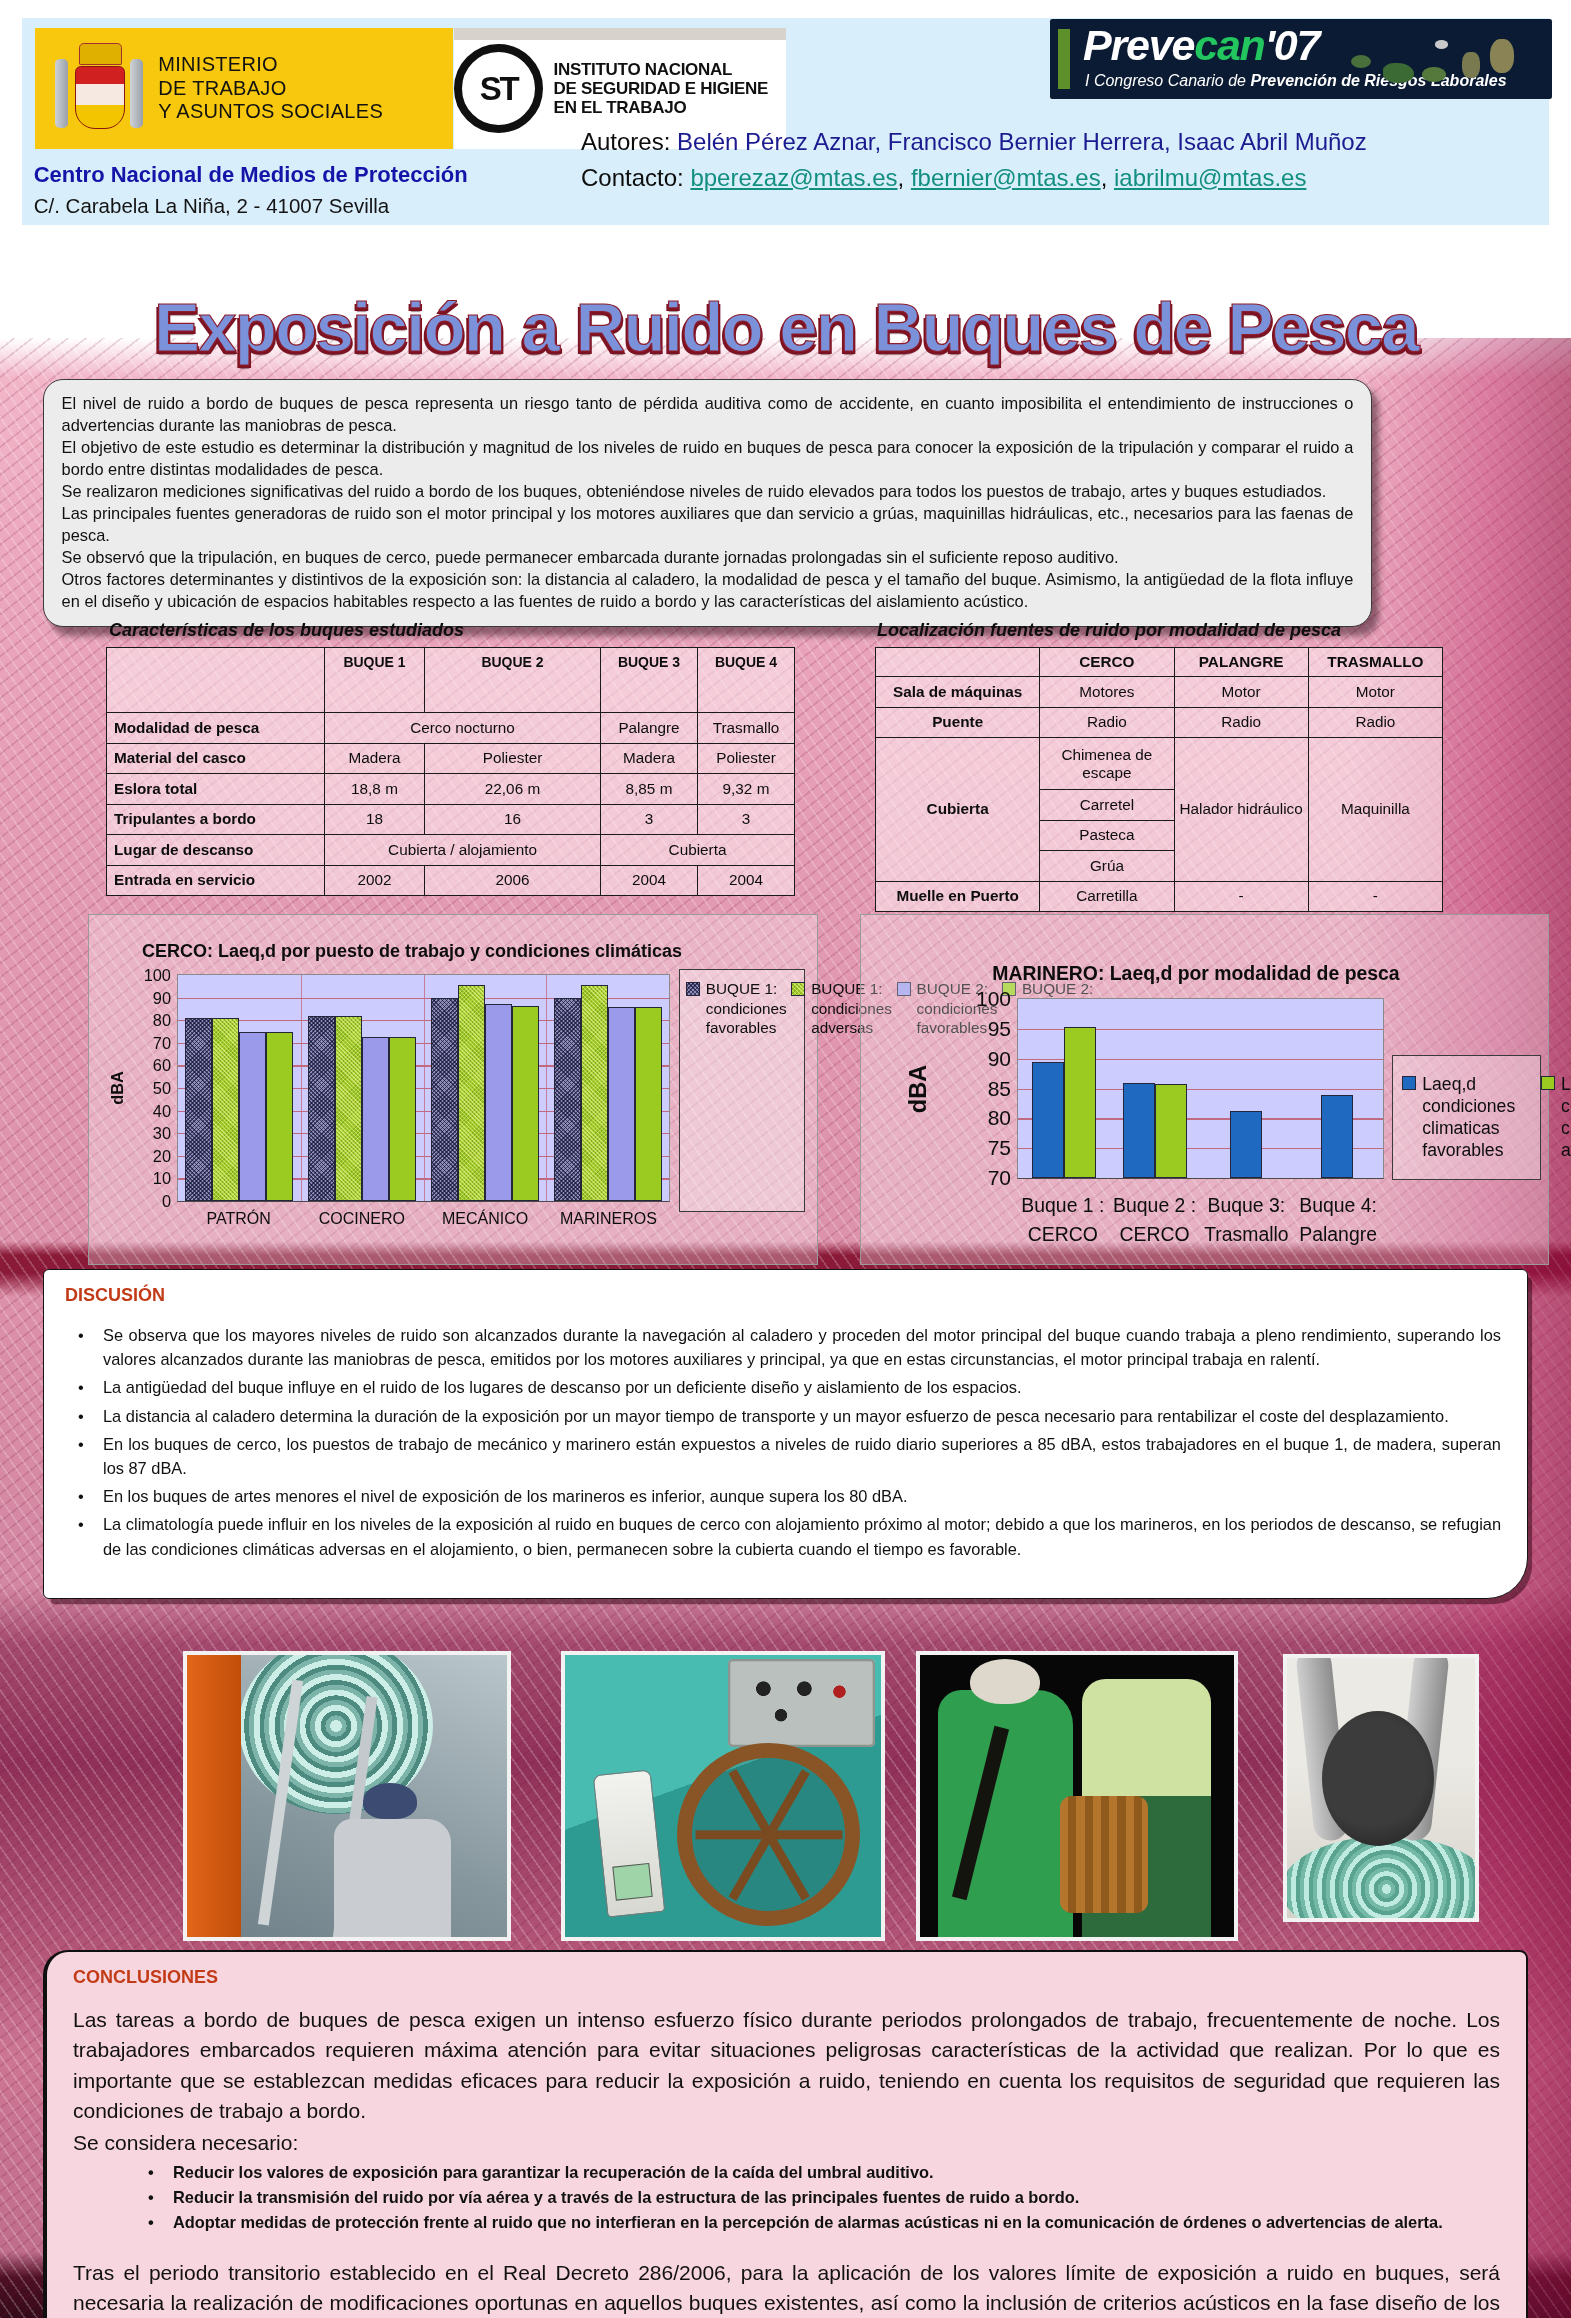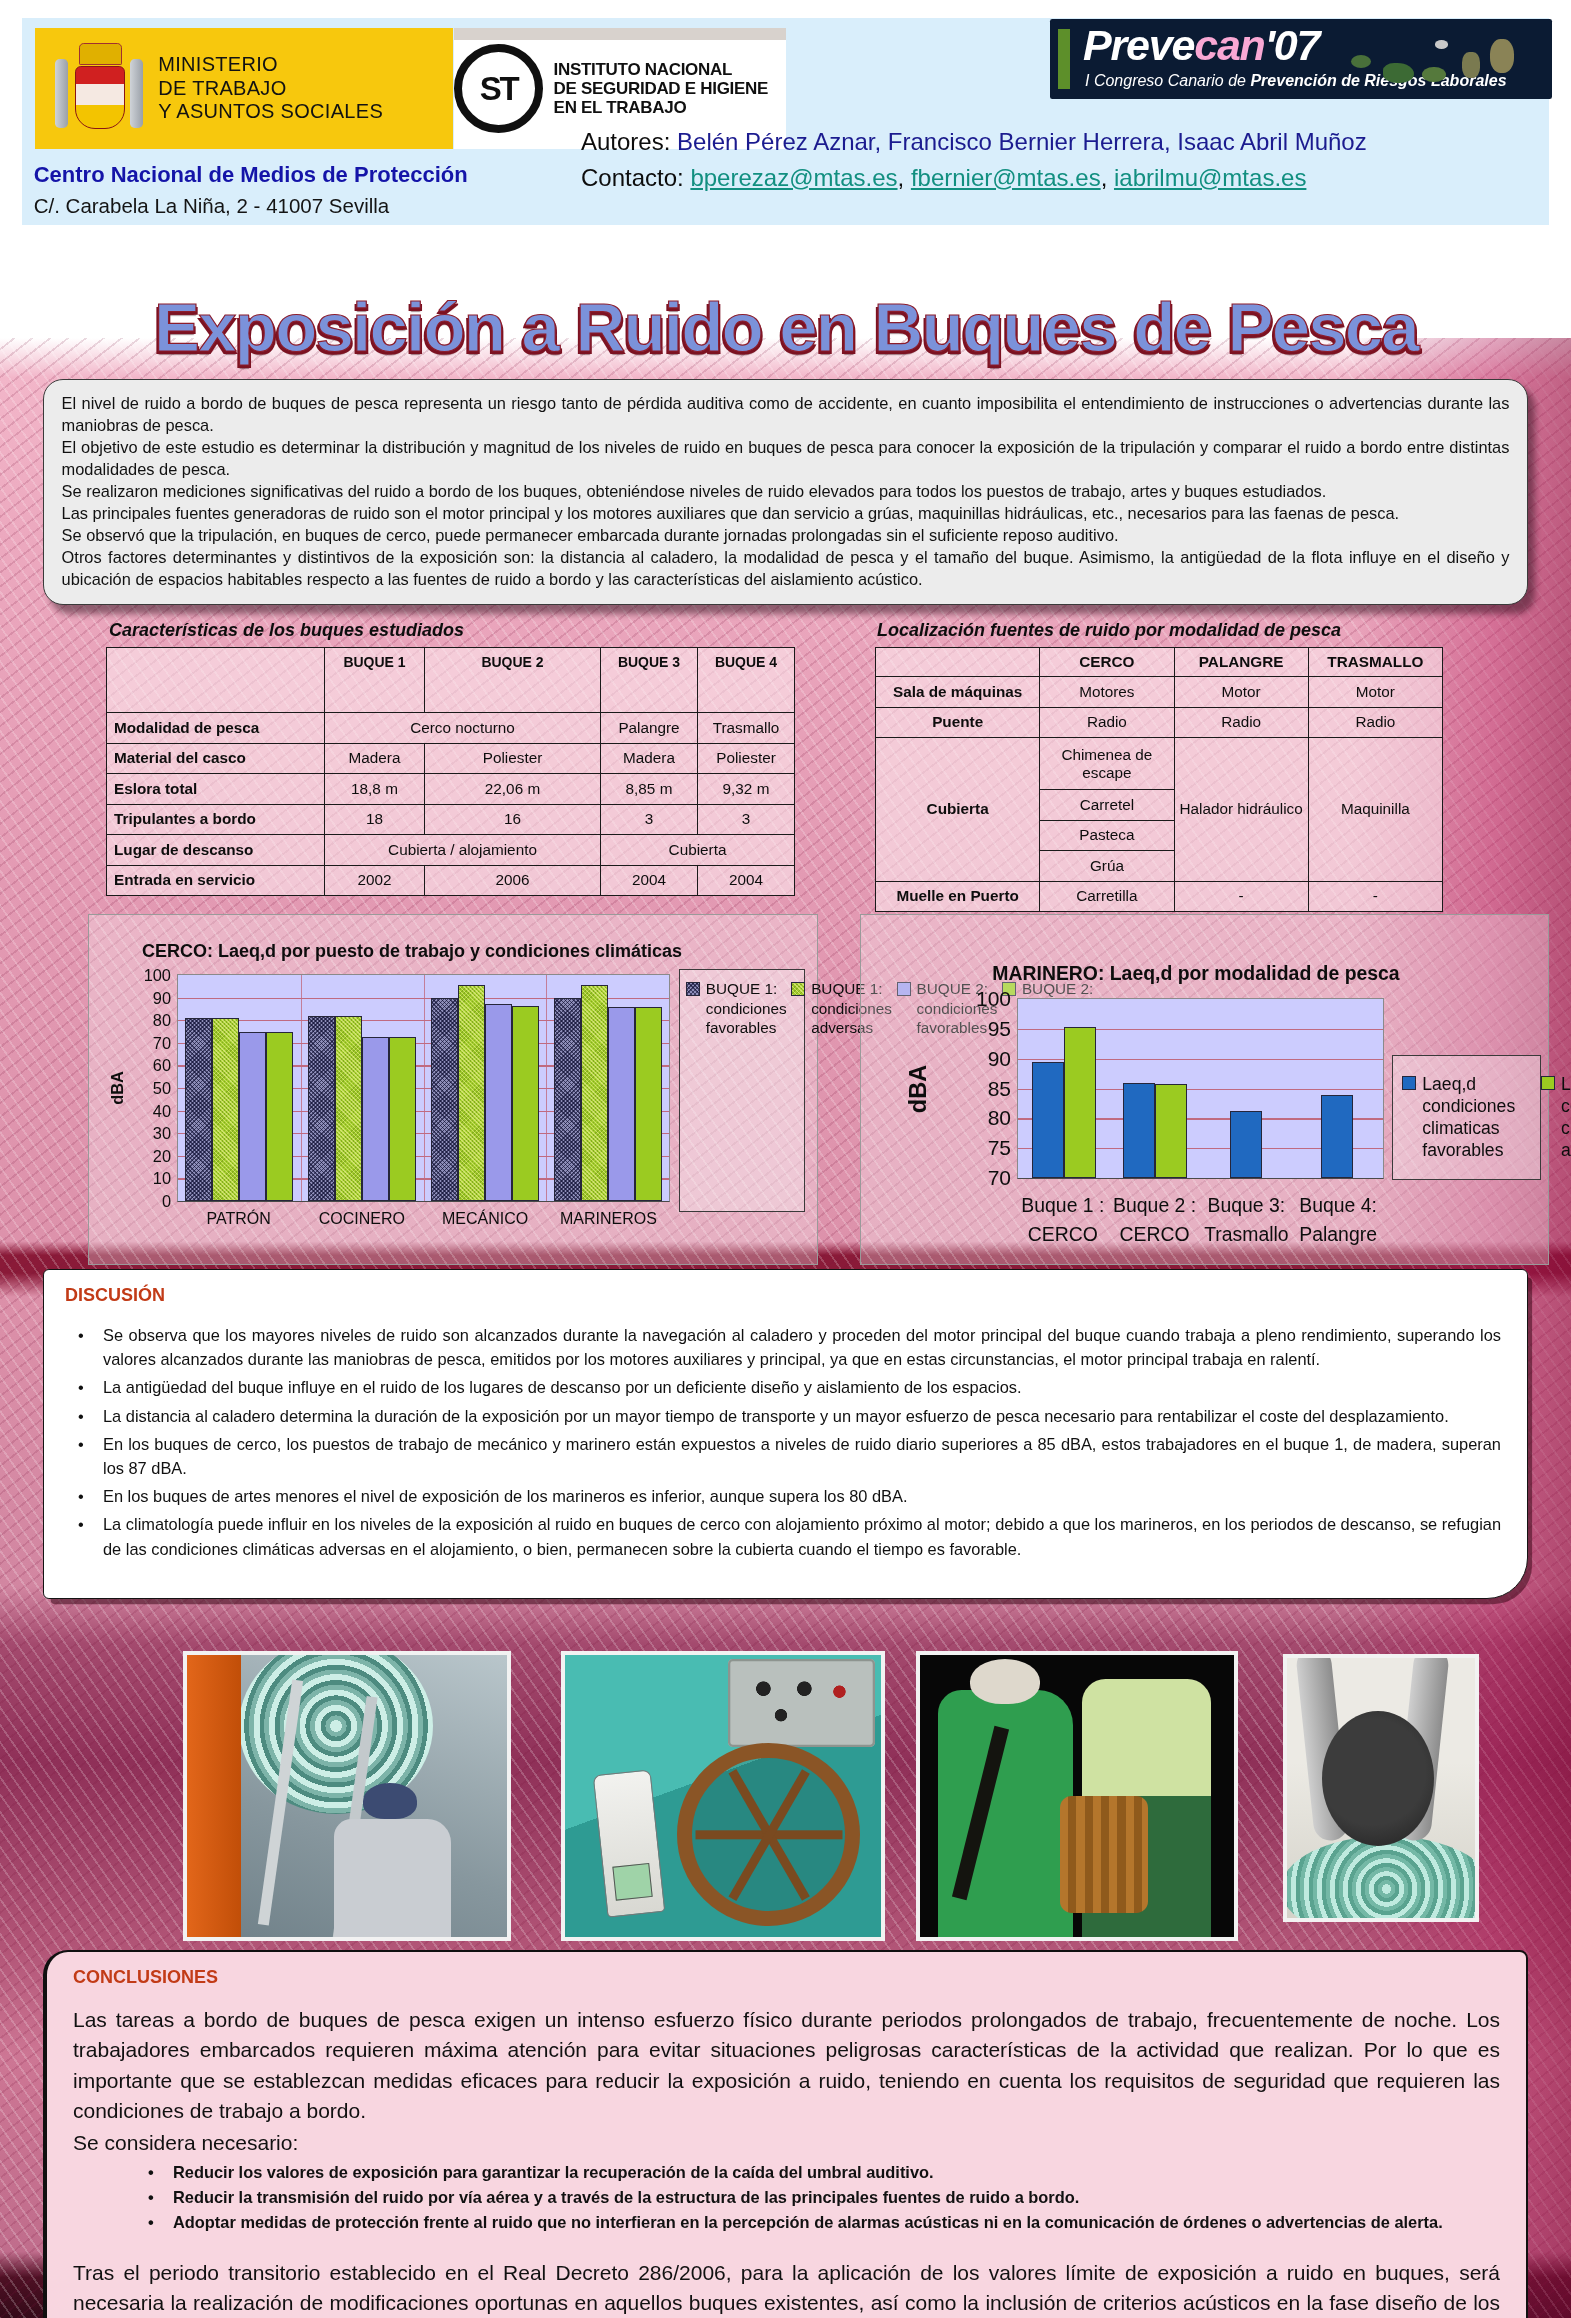--- a/index.html
+++ b/index.html
@@ -35,21 +35,21 @@
   .logo-insht{position:absolute;left:432px;top:10.6px;width:332px;height:121px;background:#ffffff;
     display:flex;align-items:center;gap:10.6px;box-sizing:border-box;}
   .logo-insht::before{content:"";position:absolute;left:0;top:0;width:100%;height:11.7px;background:#d8d2cd;}
   .insht-emblem{width:73px;height:73px;border:8.8px solid #101010;border-radius:50%;flex:none;
     display:flex;align-items:center;justify-content:center;font-weight:bold;font-size:33px;letter-spacing:-2.3px;color:#101010;}
   .insht-text{font-size:17px;font-weight:bold;line-height:1.12;letter-spacing:-0.3px;color:#101010;}
 
   .prevecan{position:absolute;left:1028px;top:1.8px;width:502px;height:80px;background:#0b1b33;border-radius:2.3px;overflow:hidden;}
   .prevecan .gbar{position:absolute;left:8.2px;top:9.4px;width:11.7px;height:60px;background:#5d8f2a;}
   .prevecan .brand{position:absolute;left:33px;top:1.2px;font-size:43px;font-weight:bold;font-style:italic;letter-spacing:-1.2px;}
-  .prevecan .brand .w{color:#ffffff;} .prevecan .brand .g{color:#f9a8d4;}
+  .prevecan .brand .w{color:#ffffff;} .prevecan .brand .g{color:#22c55e;}
   .prevecan .sub{position:absolute;left:35px;top:53px;font-size:16px;font-style:italic;color:#ffffff;}
   .prevecan .sub b{font-weight:bold;}
   .islands{position:absolute;right:10.6px;top:9.4px;width:194px;height:61px;}
   .islands i{position:absolute;border-radius:50%;display:block;}
   .islands i:nth-child(1){left:3.5px;top:26px;width:20px;height:13px;background:#49703a;}
   .islands i:nth-child(2){left:36px;top:34px;width:30.5px;height:20px;background:#3c6a34;border-radius:40% 60% 50% 50%;}
   .islands i:nth-child(3){left:75px;top:38px;width:23.5px;height:15.3px;background:#55793c;}
   .islands i:nth-child(4){left:115px;top:23.5px;width:17.6px;height:26px;background:#7a7a50;border-radius:40%;}
   .islands i:nth-child(5){left:143px;top:10.6px;width:23.5px;height:34px;background:#8a8356;border-radius:45%;}
   .islands i:nth-child(6){left:88px;top:11.7px;width:13px;height:8.2px;background:#c9c9c9;}
@@ -61,21 +61,21 @@
   .centro{position:absolute;left:11.7px;top:144px;font-size:22px;font-weight:bold;color:#1414a8;}
   .address{position:absolute;left:11.7px;top:176px;font-size:20.5px;color:#141414;}
 
   
   .poster-title{position:absolute;top:242px;left:0;width:100%;text-align:center;
     font-size:69px;font-weight:bold;letter-spacing:-1.8px;color:#7b92da;
     -webkit-text-stroke:1.2px #8c1d2c;
     text-shadow:-2.3px 2.9px 0 #7c1222, 1.8px 2.9px 0 #7c1222, 0 4.1px 1.2px rgba(60,8,18,.5);}
 
   
-  .intro-box{position:absolute;left:43px;top:379px;width:1485px;box-sizing:border-box;
+  .intro-box{position:absolute;left:43px;top:379px;width:1329px;box-sizing:border-box;
     background:#ececec;border:1.8px solid #3a3a3a;border-radius:20px;
     box-shadow:7px 8.2px 5.9px rgba(30,5,15,.45);
     padding:13px 17.6px;font-size:16.4px;line-height:1.34;text-align:justify;}
   .intro-box p{margin:0;}
 
   
   .sec-heading{position:absolute;font-size:18px;font-weight:bold;font-style:italic;color:#0d0d0d;}
   .sec-heading.s1{left:109px;top:620px;}
   .sec-heading.s2{left:877px;top:620px;}
 

